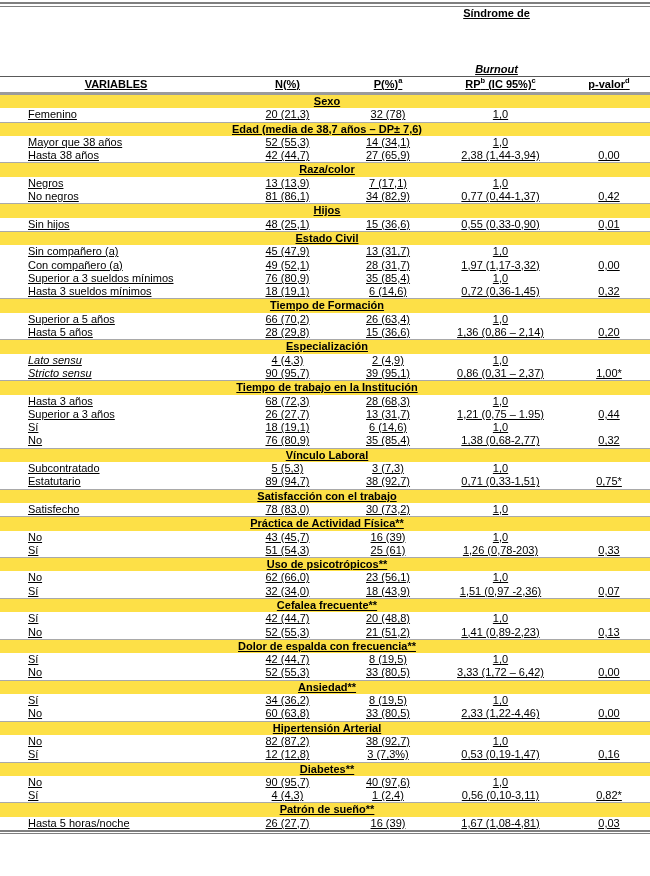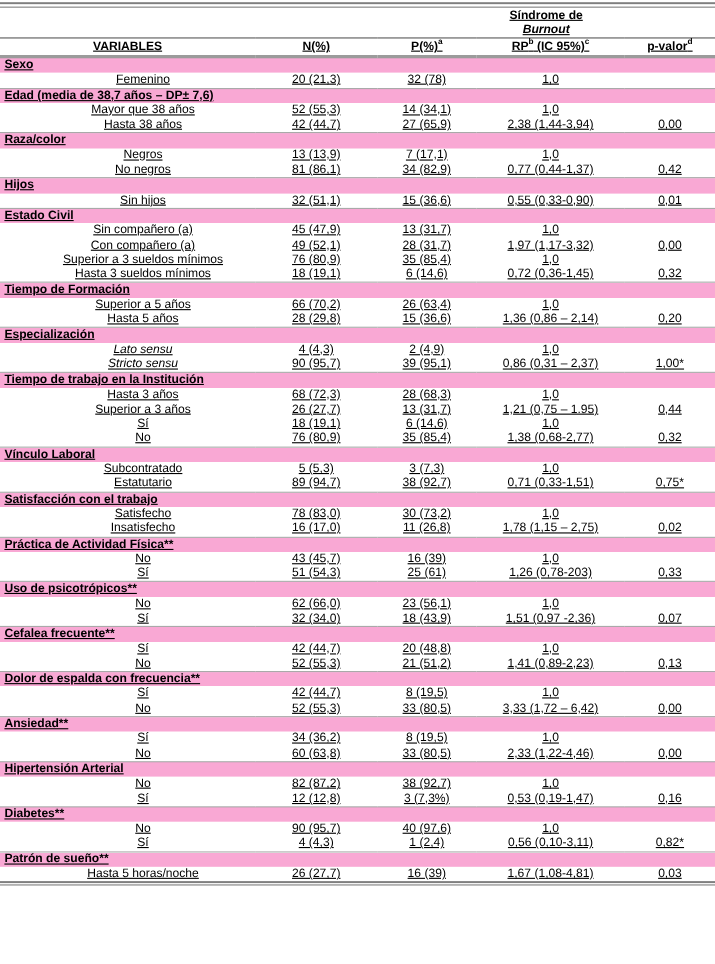--- a/index.html
+++ b/index.html
@@ -29,48 +29,48 @@
   col.c4 { width: 135px; }
   col.c5 { width: 82px; }
 
   tr.span-row td {
     height: 27px;
     padding: 0;
     border-bottom: 1px solid #595959;
     vertical-align: middle;
   }
   .span-head { text-align: center; font-weight: bold; line-height: 13px; }
-  .span-head .l2 { font-style: italic; }
+  .span-head .l2 { font-style: italic; margin-top: 43px; }
 
   tr.col-head th {
     height: 15px;
     padding: 0;
     font-weight: bold;
     text-align: center;
     border-bottom: 3px solid #9b9b9b;
     line-height: 15px;
     white-space: nowrap;
   }
   sup { font-size: 7.5px; line-height: 0; }
 
   tbody td {
     height: 13.3px;
     line-height: 13.3px;
     padding: 0;
     white-space: nowrap;
     overflow: hidden;
   }
   tr.section-row td {
-    background: #f9a8d4;
+    background: #fde047;
     border-top: 1px solid #a9a9a9;
     font-weight: bold;
-    text-align: left;
+    text-align: center;
     padding-left: 4px;
   }
-  td.var { text-align: center; padding-left: 28px; }
+  td.var { text-align: left; padding-left: 28px; }
   td.var.italic { font-style: italic; }
   td.val { text-align: center; }
 </style>
 </head>
 <body>
 
 <div class="page">
 
   <div class="rule top">
     <div class="r1"></div>
@@ -145,21 +145,21 @@
           <td class="val">81 (86,1)</td>
           <td class="val">34 (82,9)</td>
           <td class="val">0,77 (0,44-1,37)</td>
           <td class="val">0,42</td>
         </tr>
         <tr class="section-row">
           <td colspan="5">Hijos</td>
         </tr>
         <tr class="data-row">
           <td class="var">Sin hijos</td>
-          <td class="val">32 (51,1)</td>
+          <td class="val">48 (25,1)</td>
           <td class="val">15 (36,6)</td>
           <td class="val">0,55 (0,33-0,90)</td>
           <td class="val">0,01</td>
         </tr>
         <tr class="section-row">
           <td colspan="5">Estado Civil</td>
         </tr>
         <tr class="data-row">
           <td class="var">Sin compañero (a)</td>
           <td class="val">45 (47,9)</td>
@@ -273,27 +273,20 @@
         <tr class="section-row">
           <td colspan="5">Satisfacción con el trabajo</td>
         </tr>
         <tr class="data-row">
           <td class="var">Satisfecho</td>
           <td class="val">78 (83,0)</td>
           <td class="val">30 (73,2)</td>
           <td class="val">1,0</td>
           <td class="val"></td>
         </tr>
-        <tr class="data-row">
-          <td class="var">Insatisfecho</td>
-          <td class="val">16 (17,0)</td>
-          <td class="val">11 (26,8)</td>
-          <td class="val">1,78 (1,15 – 2,75)</td>
-          <td class="val">0,02</td>
-        </tr>
         <tr class="section-row">
           <td colspan="5">Práctica de Actividad Física**</td>
         </tr>
         <tr class="data-row">
           <td class="var">No</td>
           <td class="val">43 (45,7)</td>
           <td class="val">16 (39)</td>
           <td class="val">1,0</td>
           <td class="val"></td>
         </tr>

